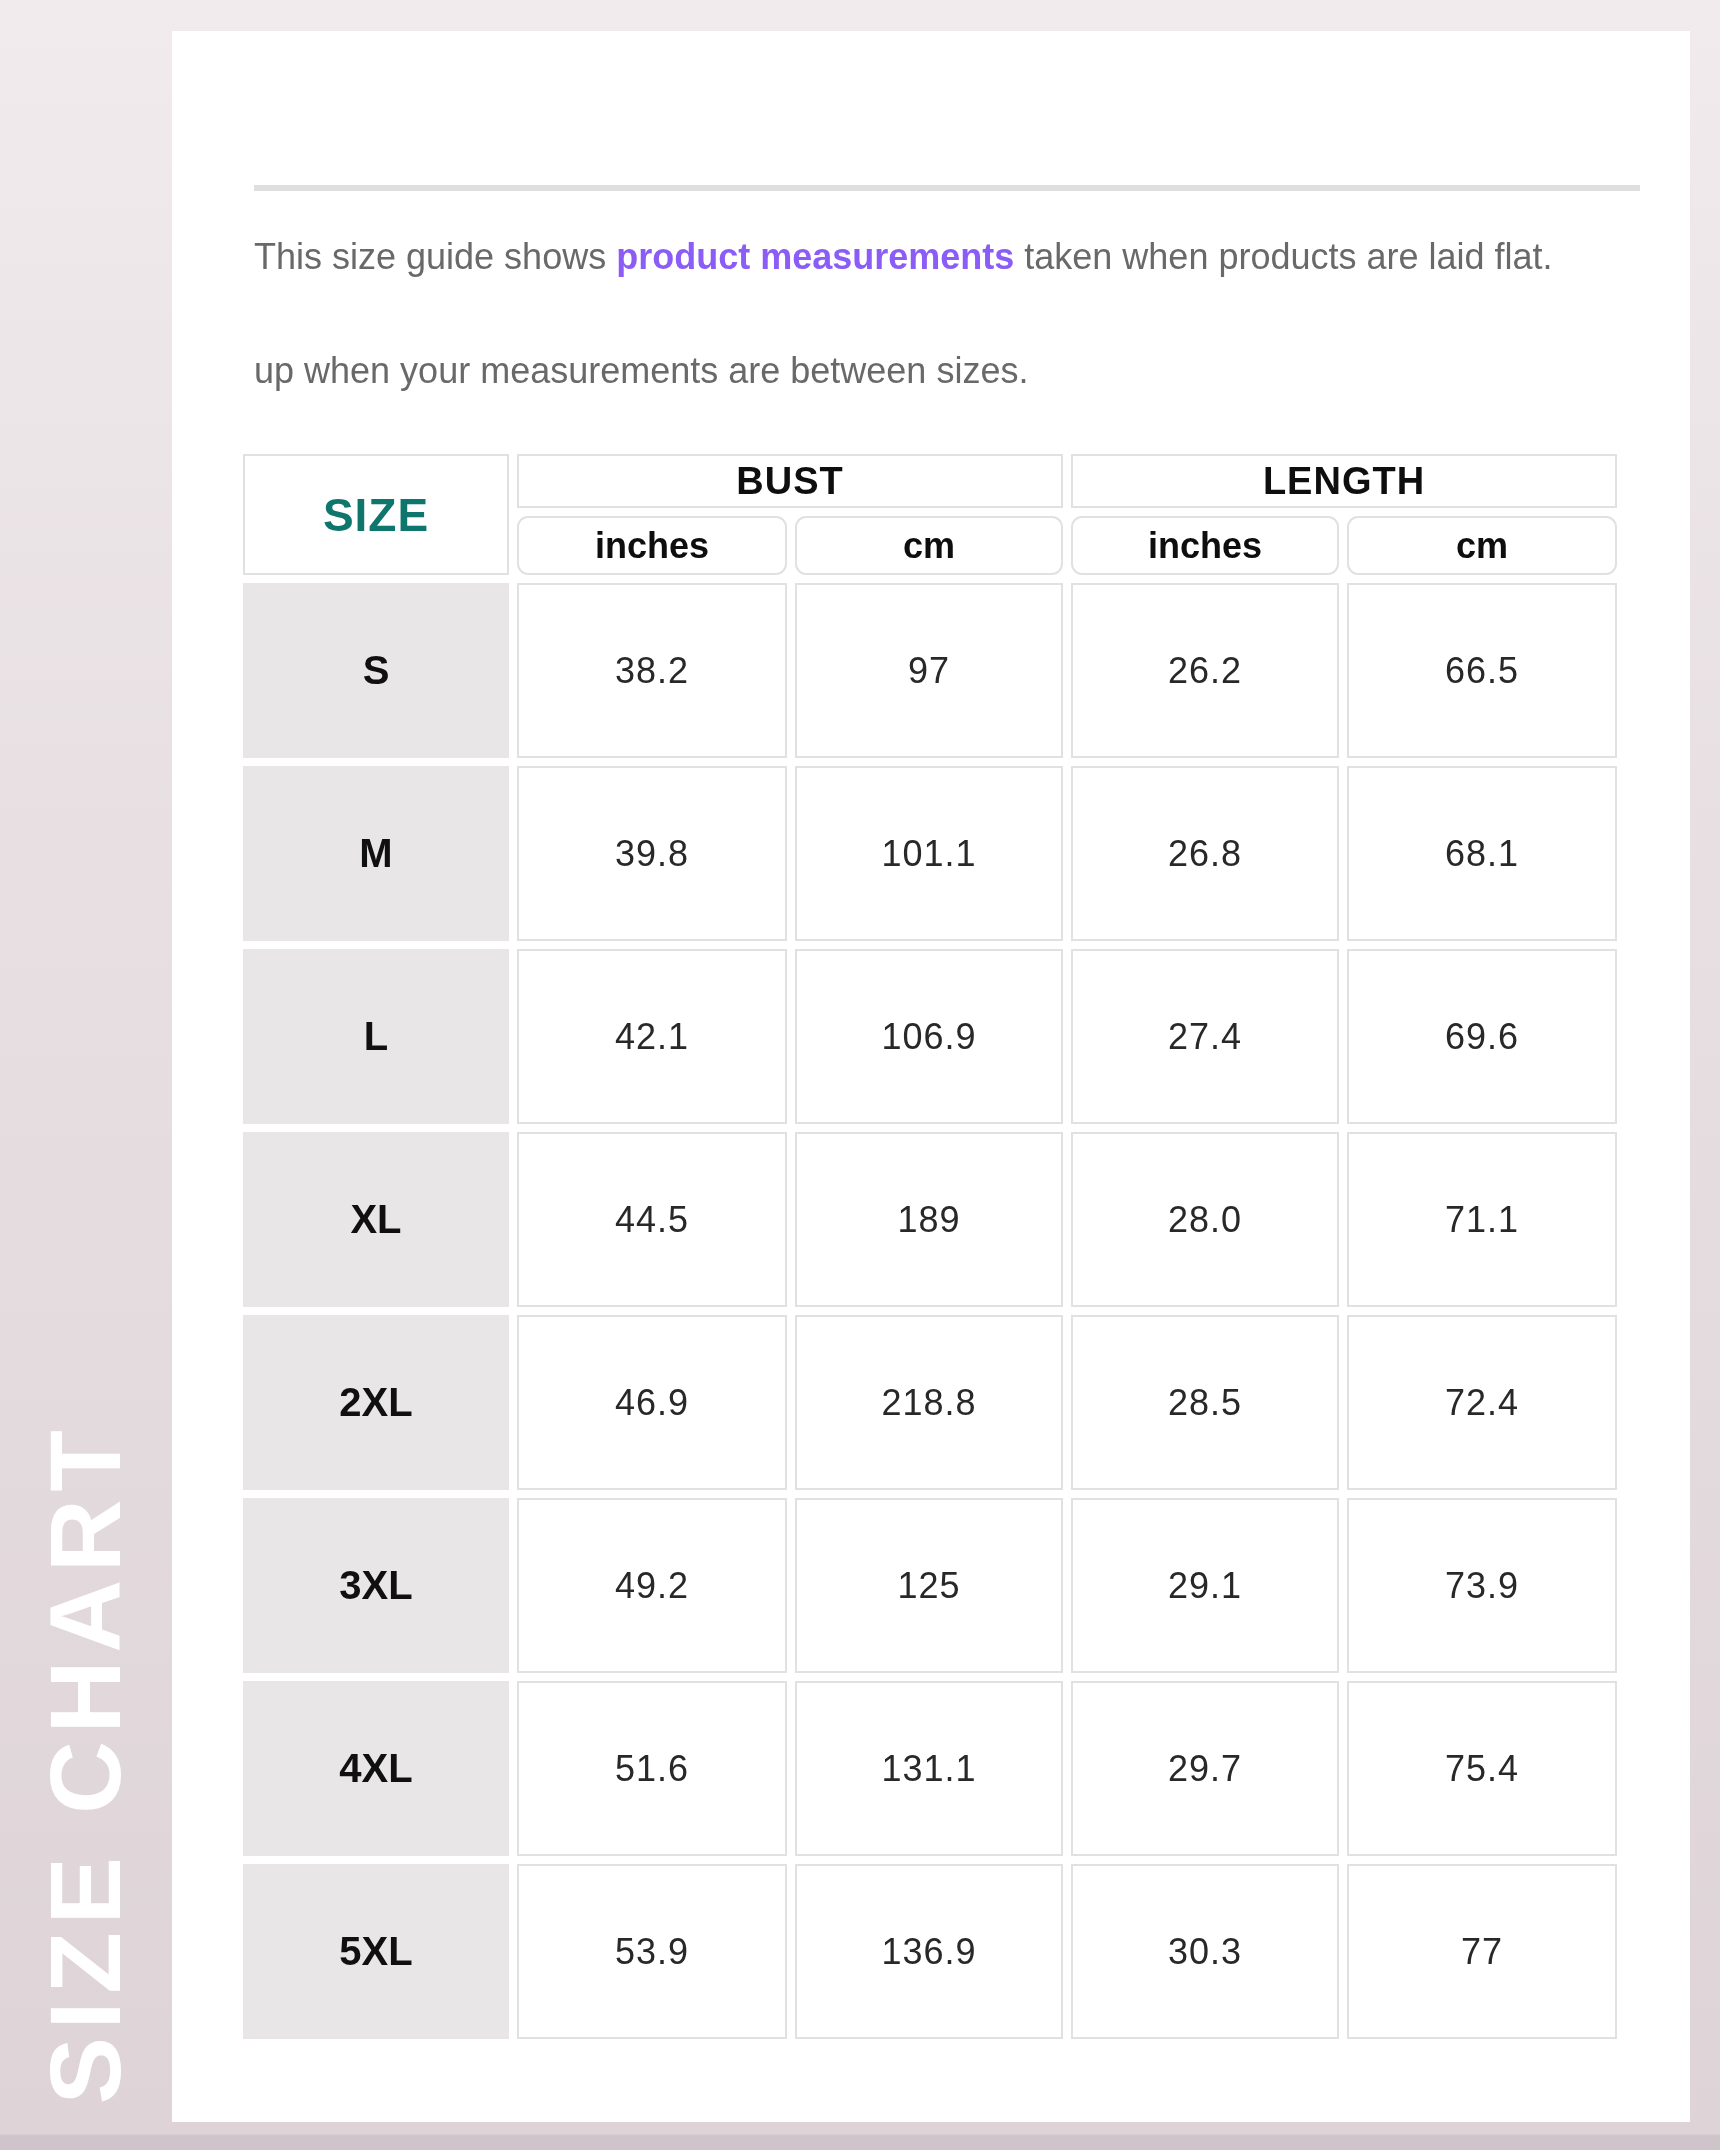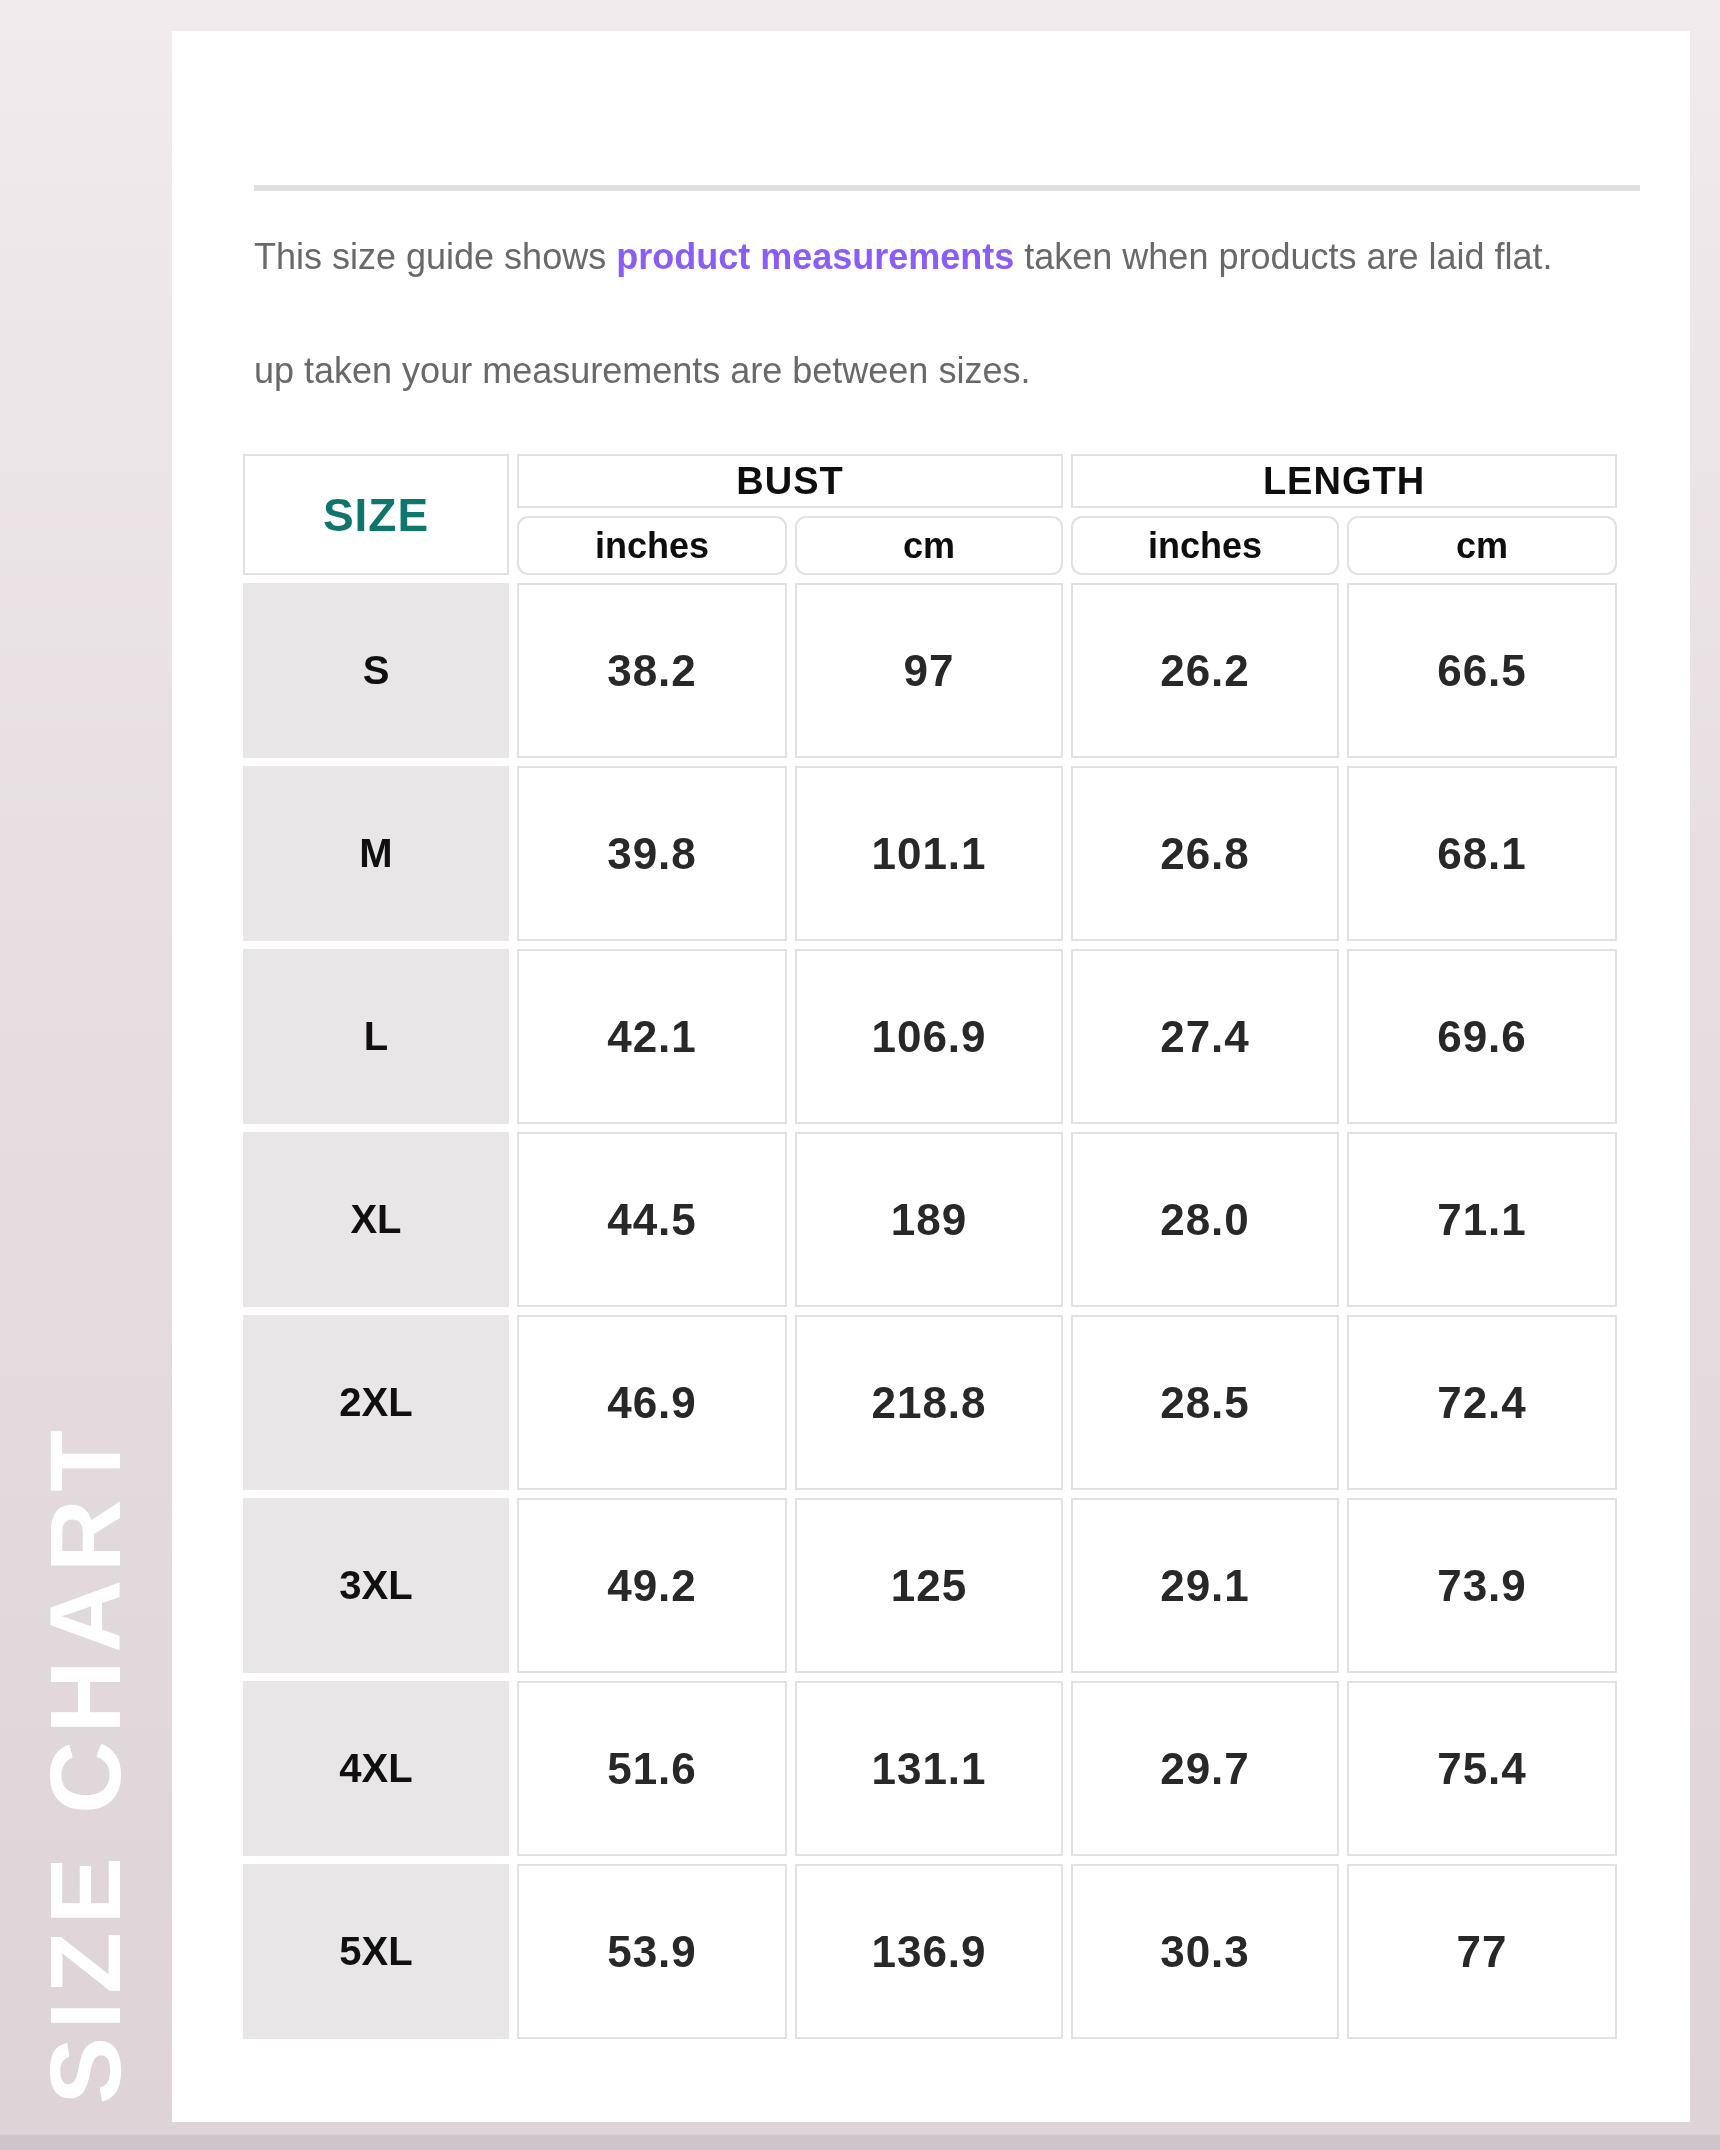--- a/index.html
+++ b/index.html
@@ -64,41 +64,41 @@
   .group-head { height: 54px; font-size: 38px; font-weight: 700; letter-spacing: 1px; color: #0e0e0e; }
   .corner     { font-size: 46px; font-weight: 700; letter-spacing: 1px; color: #0f766e; }
   .unit-head  { height: 59px; font-size: 36px; font-weight: 700; color: #0e0e0e; border-radius: 11px; }
   .size-table tbody th.size-cell {
     background: #e9e6e7; border-color: #e9e6e7;
     height: 175px;
     font-size: 40px; font-weight: 700; color: #101010;
   }
   .size-table tbody td {
     height: 175px;
-    font-size: 44px; font-weight: 700; color: #282828;
+    font-size: 36px; font-weight: 400; color: #282828;
     letter-spacing: 1px;
   }
 </style>
 </head>
 <body>
 
 <div class="screen">
 
   <div class="side-label">
     <span>SIZE CHART</span>
   </div>
 
   <div class="card">
 
 
     <div class="divider"></div>
 
     <p class="desc"><span>This size guide shows </span><strong>product measurements</strong><span> taken when products are laid flat.</span><br>
       <br>
-      <span>up taken your measurements are between sizes.</span>
+      <span>up when your measurements are between sizes.</span>
     </p>
 
     <table class="size-table">
       <colgroup>
         <col style="width:266px">
         <col style="width:270px">
         <col style="width:268px">
         <col style="width:268px">
         <col style="width:270px">
       </colgroup>

